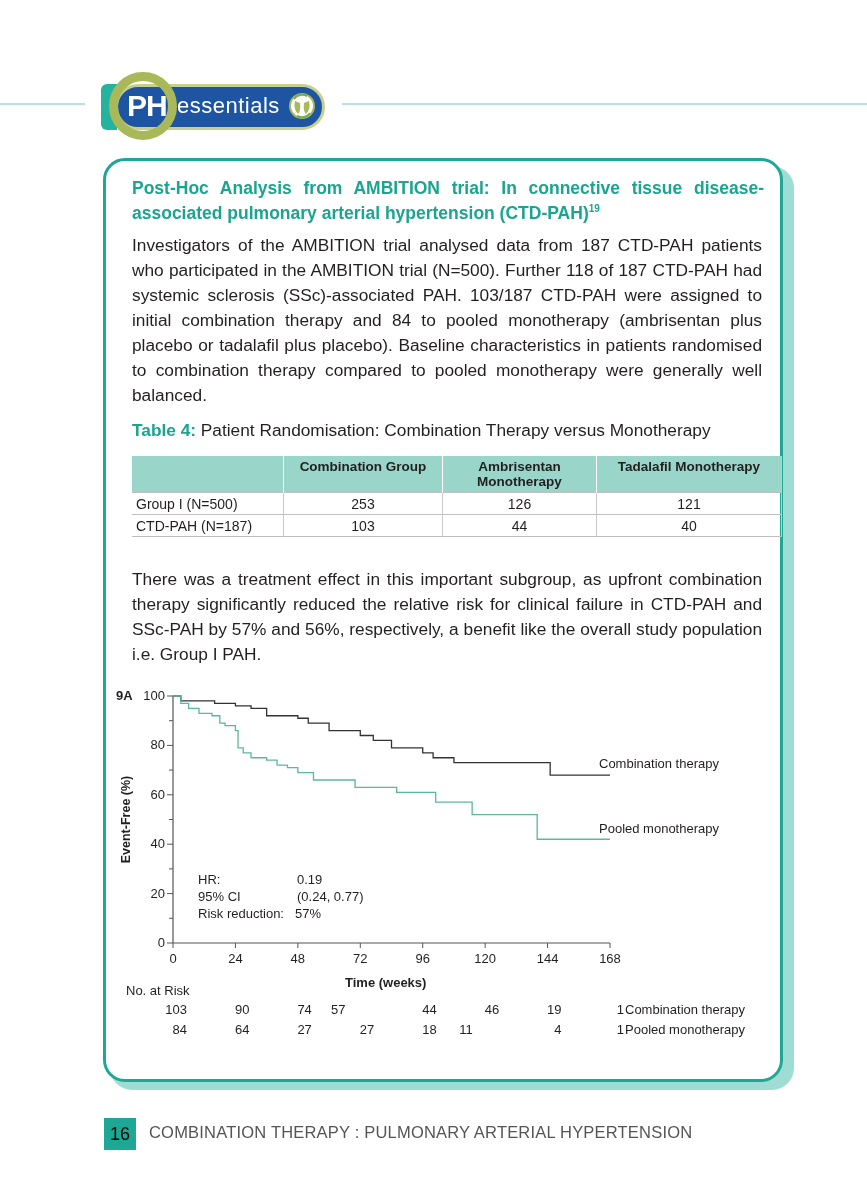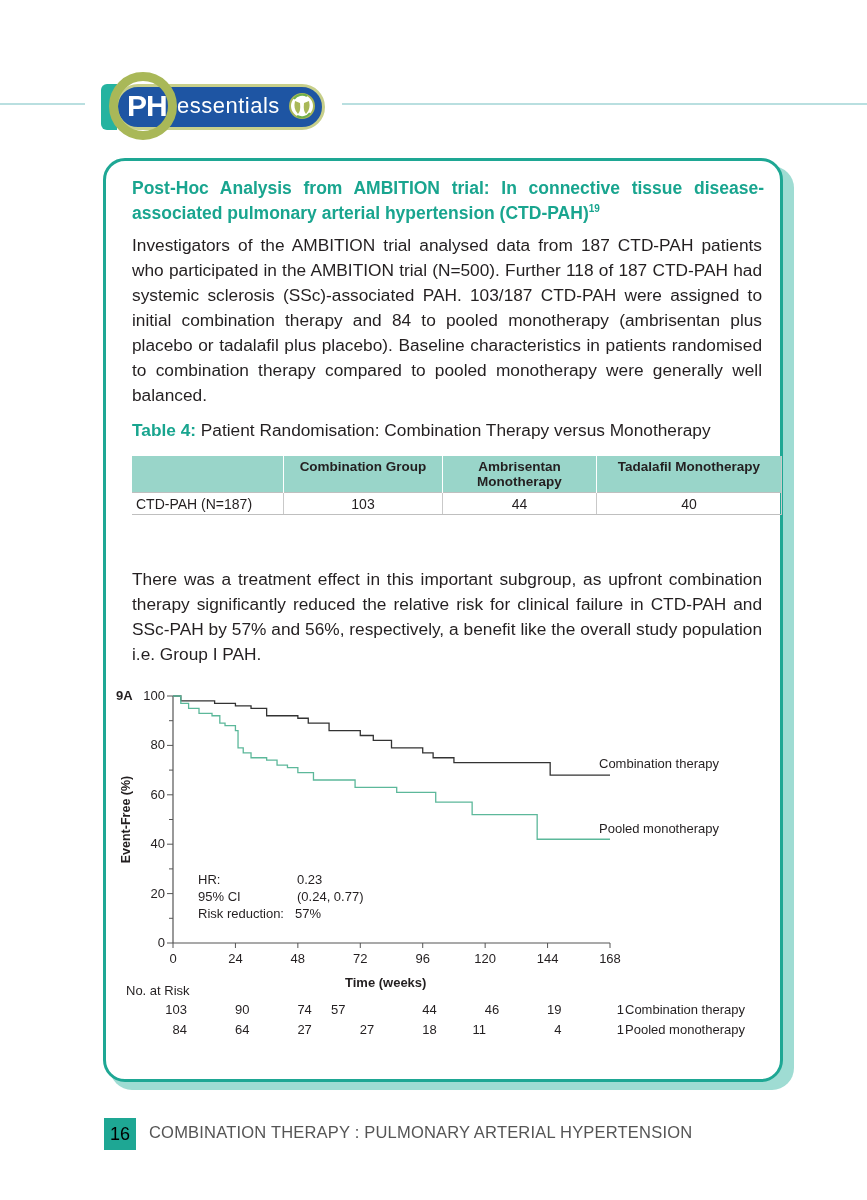--- a/index.html
+++ b/index.html
@@ -89,20 +89,26 @@
   <thead>
     <tr>
       <th style="width:143px"></th>
       <th style="width:150px">Combination Group</th>
       <th style="width:145px">Ambrisentan Monotherapy</th>
       <th>Tadalafil Monotherapy</th>
     </tr>
   </thead>
   <tbody>
     <tr>
+      <td>Group I (N=500)</td>
+      <td>253</td>
+      <td>126</td>
+      <td>121</td>
+    </tr>
+    <tr>
       <td>CTD-PAH (N=187)</td>
       <td>103</td>
       <td>44</td>
       <td>40</td>
     </tr>
   </tbody>
 </table>
 
 <div class="para para2">There was a treatment effect in this important subgroup, as upfront combination therapy significantly reduced the relative risk for clinical failure in CTD-PAH and SSc-PAH by 57% and 56%, respectively, a benefit like the overall study population i.e. Group I PAH.</div>
 
@@ -143,21 +149,21 @@
       <text x="437.57142857142856" y="279" text-anchor="middle" font-size="13" fill="#231f20" font-family="Liberation Sans, sans-serif">144</text>
       <line x1="500" y1="259" x2="500" y2="264" stroke="#555" stroke-width="1"></line>
       <text x="500" y="279" text-anchor="middle" font-size="13" fill="#231f20" font-family="Liberation Sans, sans-serif">168</text>
       <text x="0" y="0" font-size="12.5" font-weight="bold" fill="#231f20" text-anchor="middle" transform="translate(20,135.5) rotate(-90)" font-family="Liberation Sans, sans-serif">Event-Free (%)</text>
       <path d="M63 12 H70.80357142857143 V16.939999999999998 H104.61904761904762 V19.409999999999997 H125.42857142857142 V21.879999999999995 H141.03571428571428 V24.350000000000023 H156.64285714285714 V31.75999999999999 H187.85714285714283 V34.22999999999999 H198.26190476190476 V39.16999999999999 H219.07142857142858 V46.58000000000001 H250.28571428571428 V51.52000000000001 H263.29166666666663 V56.46000000000001 H281.5 V63.870000000000005 H312.71428571428567 V68.81 H323.1190476190476 V73.75 H343.92857142857144 V78.69 H440.1726190476191 V91.03999999999999 H500 V91.03999999999999" fill="none" stroke="#333333" stroke-width="1.3"></path>
       <path d="M63 12 H70.80357142857143 V19.409999999999997 H78.60714285714286 V24.350000000000023 H89.01190476190476 V29.289999999999992 H102.01785714285714 V31.75999999999999 H109.82142857142857 V39.16999999999999 H115.02380952380952 V41.639999999999986 H125.42857142857142 V46.58000000000001 H128.0297619047619 V63.870000000000005 H133.23214285714286 V68.81 H141.03571428571428 V73.75 H156.64285714285714 V76.22 H167.04761904761904 V81.16 H177.45238095238096 V83.63 H187.85714285714283 V88.57000000000002 H203.46428571428572 V95.97999999999999 H245.08333333333334 V103.38999999999999 H286.70238095238096 V108.33000000000001 H325.7202380952381 V118.21000000000001 H362.13690476190476 V130.56 H427.1666666666667 V155.26 H500 V155.26" fill="none" stroke="#5cb89a" stroke-width="1.3"></path>
     </svg>
   <span class="fig-id">9A</span>
 
   <span class="txt" style="left:88px;top:188px">HR:</span>
-  <span class="txt" style="left:187px;top:188px">0.23</span>
+  <span class="txt" style="left:187px;top:188px">0.19</span>
   <span class="txt" style="left:88px;top:205px">95% CI</span>
   <span class="txt" style="left:187px;top:205px">(0.24, 0.77)</span>
   <span class="txt" style="left:88px;top:222px">Risk reduction:</span>
   <span class="txt" style="left:185px;top:222px">57%</span>
 
   <span class="txt" style="left:489px;top:72px">Combination therapy</span>
   <span class="txt" style="left:489px;top:137px">Pooled monotherapy</span>
 
   <span class="txt" style="left:235px;top:291px;font-weight:bold">Time (weeks)</span>
   <span class="txt" style="left:16px;top:299px">No. at Risk</span>
@@ -170,21 +176,21 @@
       <span class="txt" style="top: 318px; width: 40px; text-align: right; left: 286.714px;">44</span>
       <span class="txt" style="top: 318px; width: 40px; text-align: right; left: 349.143px;">46</span>
       <span class="txt" style="top: 318px; width: 40px; text-align: right; left: 411.571px;">19</span>
       <span class="txt" style="top: 318px; width: 40px; text-align: right; left: 474px;">1</span>
       <span class="txt" style="top: 318px; left: 515px;">Combination therapy</span>
       <span class="txt" style="top: 338px; width: 40px; text-align: right; left: 37px;">84</span>
       <span class="txt" style="top: 338px; width: 40px; text-align: right; left: 99.4286px;">64</span>
       <span class="txt" style="top: 338px; width: 40px; text-align: right; left: 161.857px;">27</span>
       <span class="txt" style="top: 338px; width: 40px; text-align: right; left: 224.286px;">27</span>
       <span class="txt" style="top: 338px; width: 40px; text-align: right; left: 286.714px;">18</span>
-      <span class="txt" style="top: 338px; width: 40px; text-align: center; left: 349.143px;">11</span>
+      <span class="txt" style="top: 338px; width: 40px; text-align: left; left: 349.143px;">11</span>
       <span class="txt" style="top: 338px; width: 40px; text-align: right; left: 411.571px;">4</span>
       <span class="txt" style="top: 338px; width: 40px; text-align: right; left: 474px;">1</span>
       <span class="txt" style="top: 338px; left: 515px;">Pooled monotherapy</span>
     </div>
 </div>
 
 <div class="pg-box">16</div>
 <div class="pg-title">COMBINATION THERAPY : PULMONARY ARTERIAL HYPERTENSION</div>
 
 </body></html>

